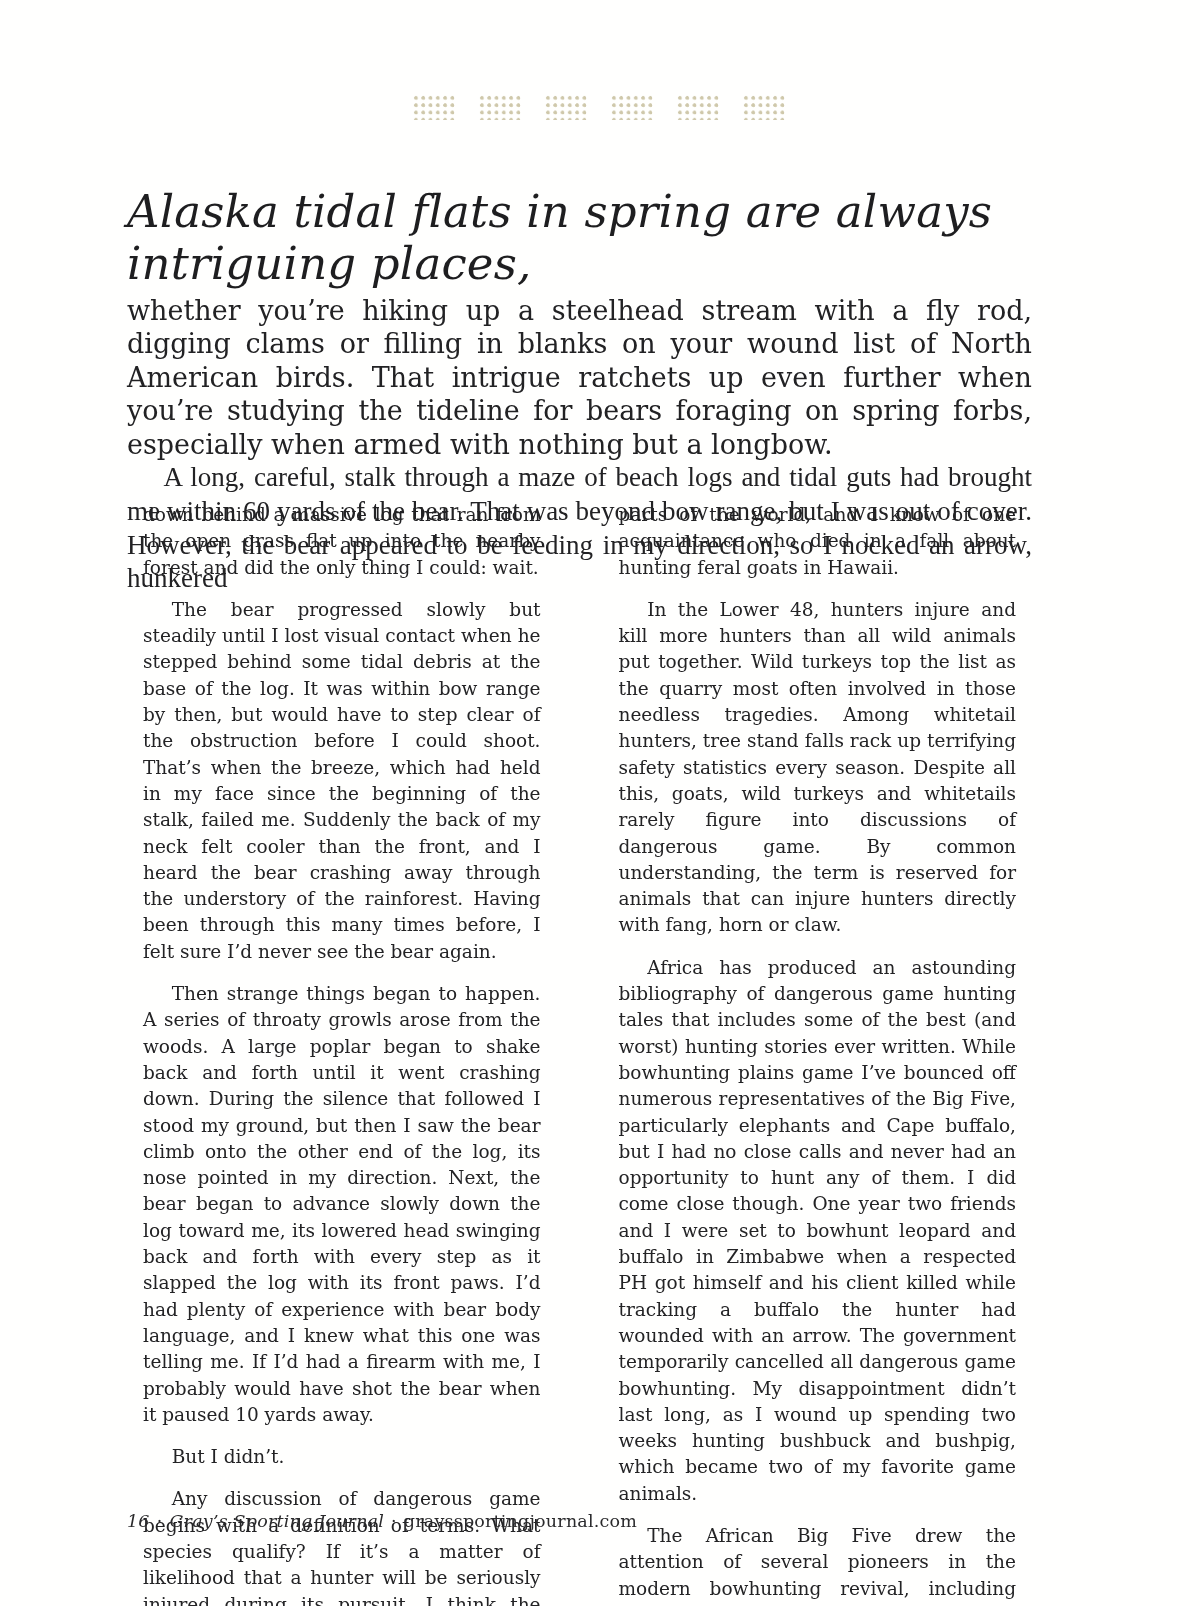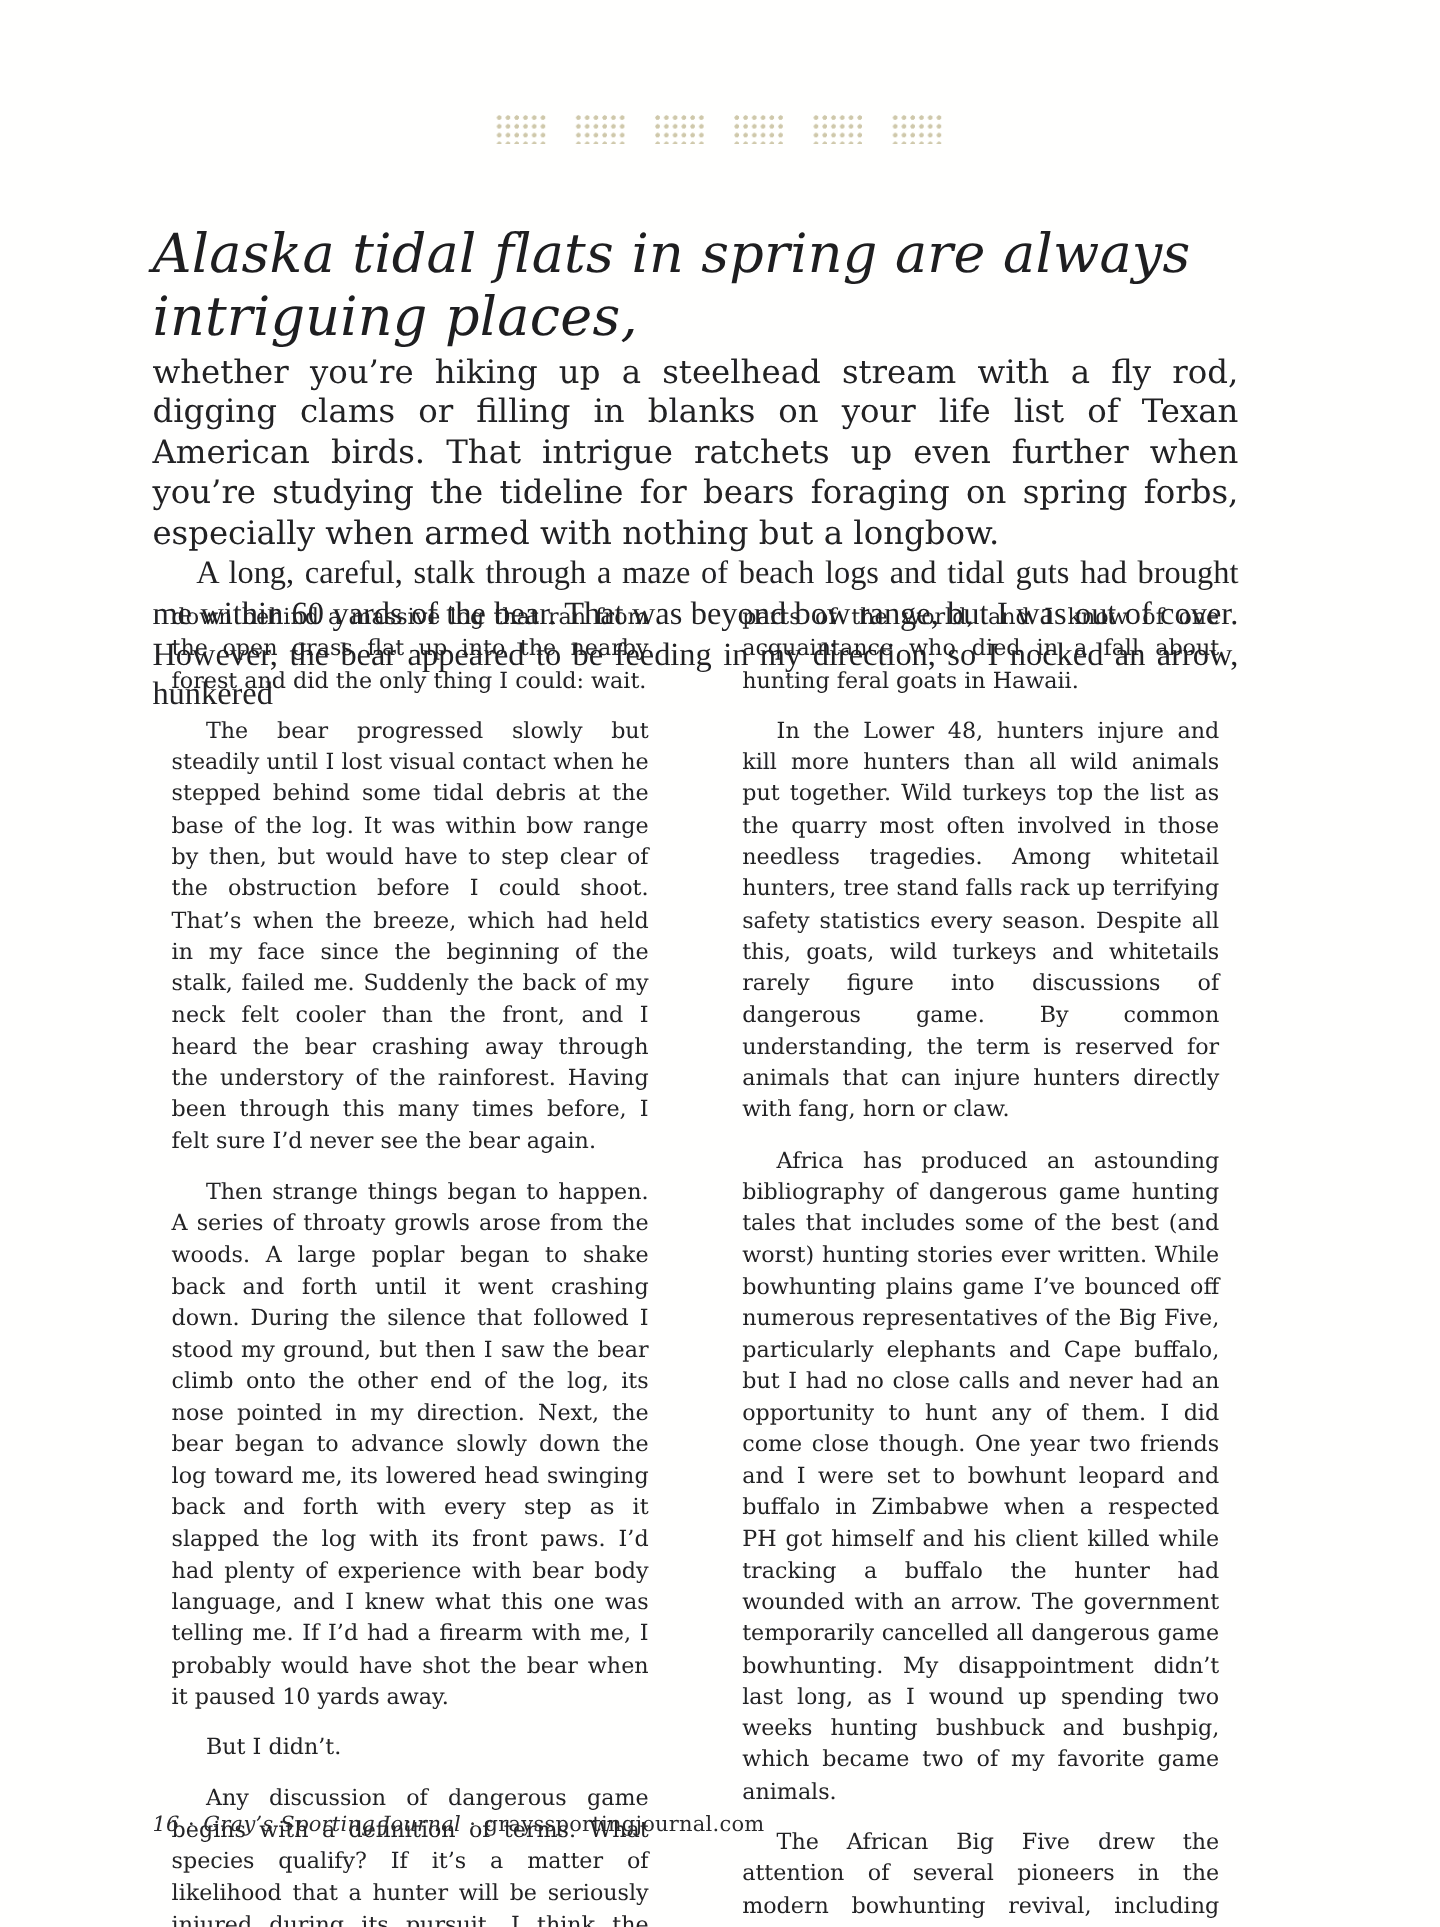--- a/index.html
+++ b/index.html
@@ -73,21 +73,21 @@
     <div class="ornament"></div>
     <div class="ornament"></div>
     <div class="ornament"></div>
     <div class="ornament"></div>
     <div class="ornament"></div>
   </div>
 
   <div class="lede">
     <p>
       <span class="script">Alaska tidal flats in spring are always intriguing places,</span>
-      <span>whether you’re hiking up a steelhead stream with a fly rod, digging clams or filling in blanks on your life list of Texan American birds. That intrigue ratchets up even further when you’re studying the tideline for bears foraging on spring forbs, especially when armed with nothing but a longbow.</span>
+      <span>whether you’re hiking up a steelhead stream with a fly rod, digging clams or filling in blanks on your wound list of North American birds. That intrigue ratchets up even further when you’re studying the tideline for bears foraging on spring forbs, especially when armed with nothing but a longbow.</span>
     </p>
     <p class="indent">A long, careful, stalk through a maze of beach logs and tidal guts had brought me within 60 yards of the bear. That was beyond bow range, but I was out of cover. However, the bear appeared to be feeding in my direction, so I nocked an arrow, hunkered</p>
   </div>
 
   <div class="cols">
     <div class="col">
       <p>down behind a massive log that ran from the open grass flat up into the nearby forest and did the only thing I could: wait.</p>
       <p class="indent">The bear progressed slowly but steadily until I lost visual contact when he stepped behind some tidal debris at the base of the log. It was within bow range by then, but would have to step clear of the obstruction before I could shoot. That’s when the breeze, which had held in my face since the beginning of the stalk, failed me. Suddenly the back of my neck felt cooler than the front, and I heard the bear crashing away through the understory of the rainforest. Having been through this many times before, I felt sure I’d never see the bear again.</p>
       <p class="indent">Then strange things began to happen. A series of throaty growls arose from the woods. A large poplar began to shake back and forth until it went crashing down. During the silence that followed I stood my ground, but then I saw the bear climb onto the other end of the log, its nose pointed in my direction. Next, the bear began to advance slowly down the log toward me, its lowered head swinging back and forth with every step as it slapped the log with its front paws. I’d had plenty of experience with bear body language, and I knew what this one was telling me. If I’d had a firearm with me, I probably would have shot the bear when it paused 10 yards away.</p>
       <p class="indent">But I didn’t.</p>

